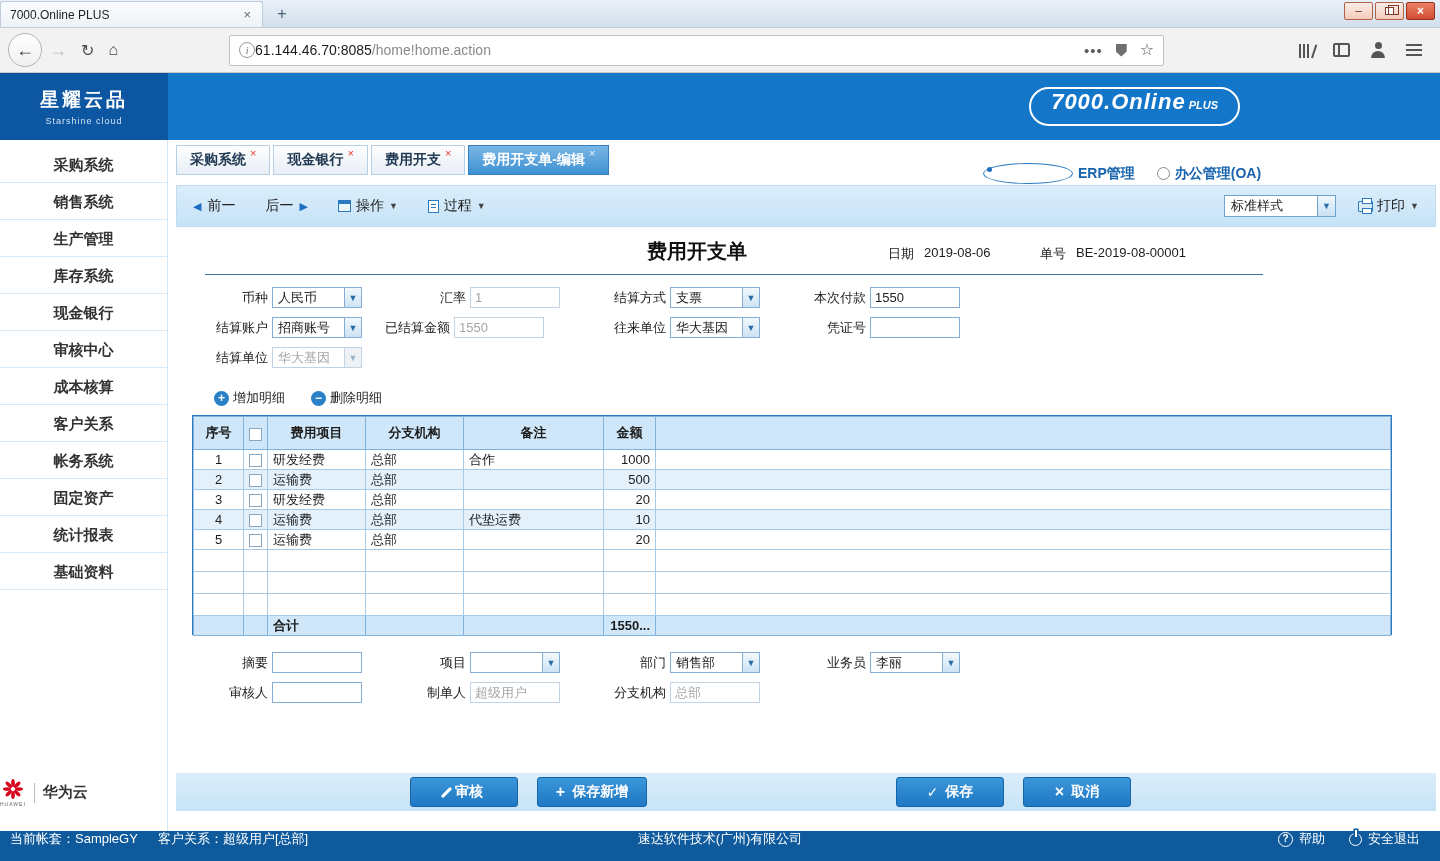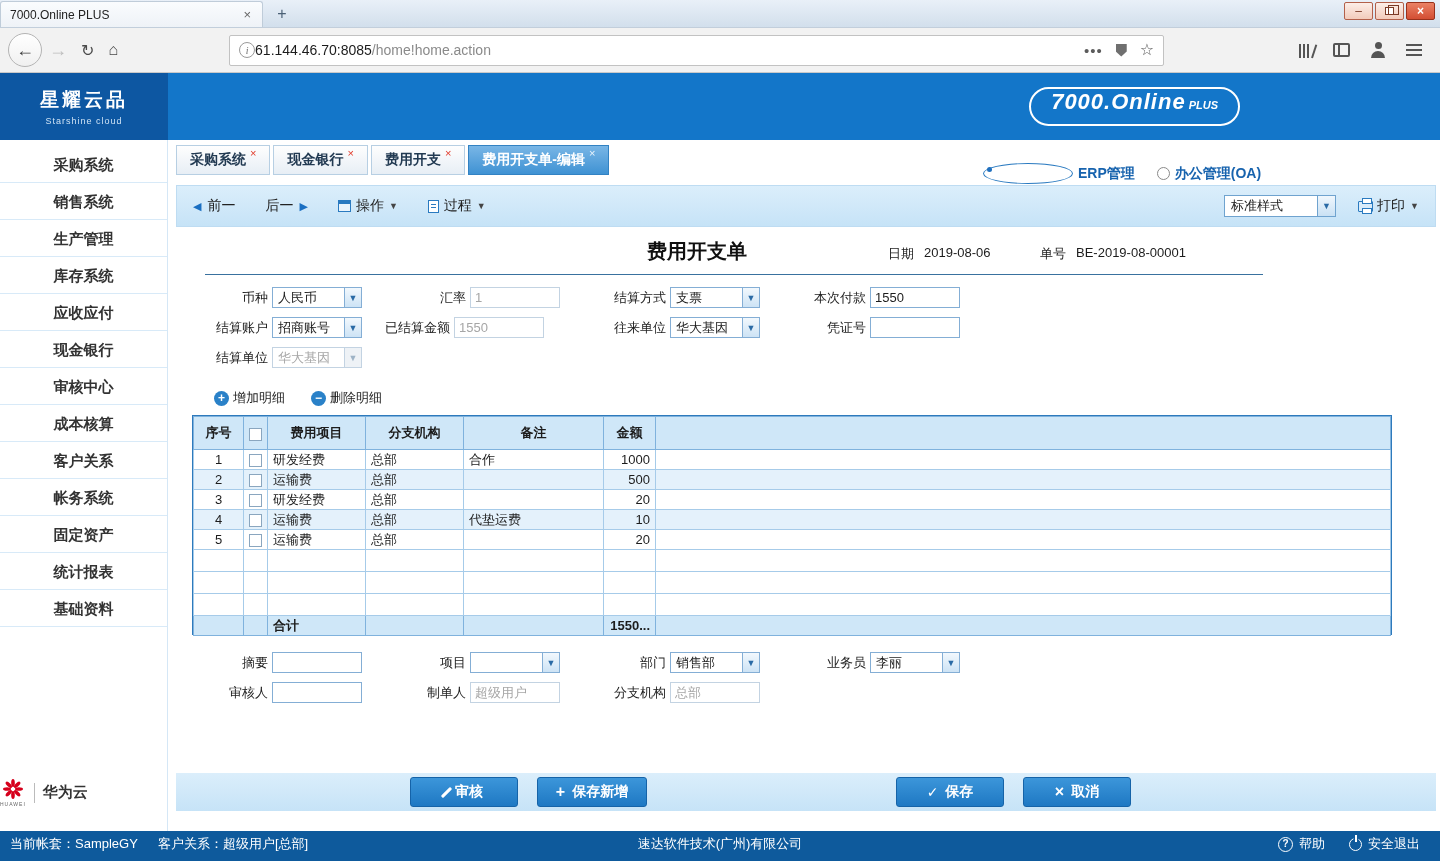--- a/index.html
+++ b/index.html
@@ -138,21 +138,21 @@
 
   
   .actionbar{position:absolute;left:8px;width:1260px;top:633px;height:38px;background:linear-gradient(#dbeefb,#c6e3f7);}
   .abtn{position:absolute;top:4px;height:30px;border-radius:3px;background:linear-gradient(#3c96da,#1e78c3);border:1px solid #1563a8;color:#fff;font-size:14px;font-weight:bold;display:flex;align-items:center;justify-content:center;gap:7px;cursor:default;}
   .ic-pencil{width:3px;height:13px;background:#fff;transform:rotate(45deg);border-radius:1px;display:inline-block;}
   .bplus{font-size:16px;font-weight:bold;line-height:1;}
   .bcheck{font-size:14px;line-height:1;}
   .bx{font-size:16px;line-height:1;}
 
   
-  .statusbar{height:30px;background:#0e5a9c;color:#fff;display:flex;align-items:flex-start;font-size:13px;position:relative;padding:4px 10px;}
+  .statusbar{height:30px;background:#0e5a9c;color:#fff;display:flex;align-items:flex-end;font-size:13px;position:relative;padding:13px 10px;}
   .sb-left{display:flex;gap:20px;}
   .sb-center{position:absolute;left:50%;transform:translateX(-50%);white-space:nowrap;}
   .sb-right{margin-left:auto;display:flex;align-items:center;gap:24px;padding-right:10px;}
   .sb-act{display:flex;align-items:center;gap:6px;}
   .ic-help{width:15px;height:15px;border:1.5px solid #fff;border-radius:50%;font-size:10px;line-height:12px;text-align:center;font-weight:bold;color:#fff;}
   .ic-power{width:13px;height:13px;border:1.5px solid #fff;border-radius:50%;position:relative;}
   .ic-power::after{content:"";position:absolute;left:50%;top:-4px;transform:translateX(-50%);width:2px;height:7px;background:#fff;box-shadow:0 0 0 1.5px #0e5a9c;}
 </style>
 </head>
 <body>
@@ -219,21 +219,20 @@
     </div>
   </div>
 
   <div class="mainrow">
 
     <div class="sidebar">
       <div class="sitem">采购系统</div>
       <div class="sitem">销售系统</div>
       <div class="sitem">生产管理</div>
       <div class="sitem">库存系统</div>
-      <div class="sitem">应收应付</div>
       <div class="sitem">现金银行</div>
       <div class="sitem">审核中心</div>
       <div class="sitem">成本核算</div>
       <div class="sitem">客户关系</div>
       <div class="sitem">帐务系统</div>
       <div class="sitem">固定资产</div>
       <div class="sitem">统计报表</div>
       <div class="sitem">基础资料</div>
       <div class="hwcloud">
         <span class="hwlogo">

